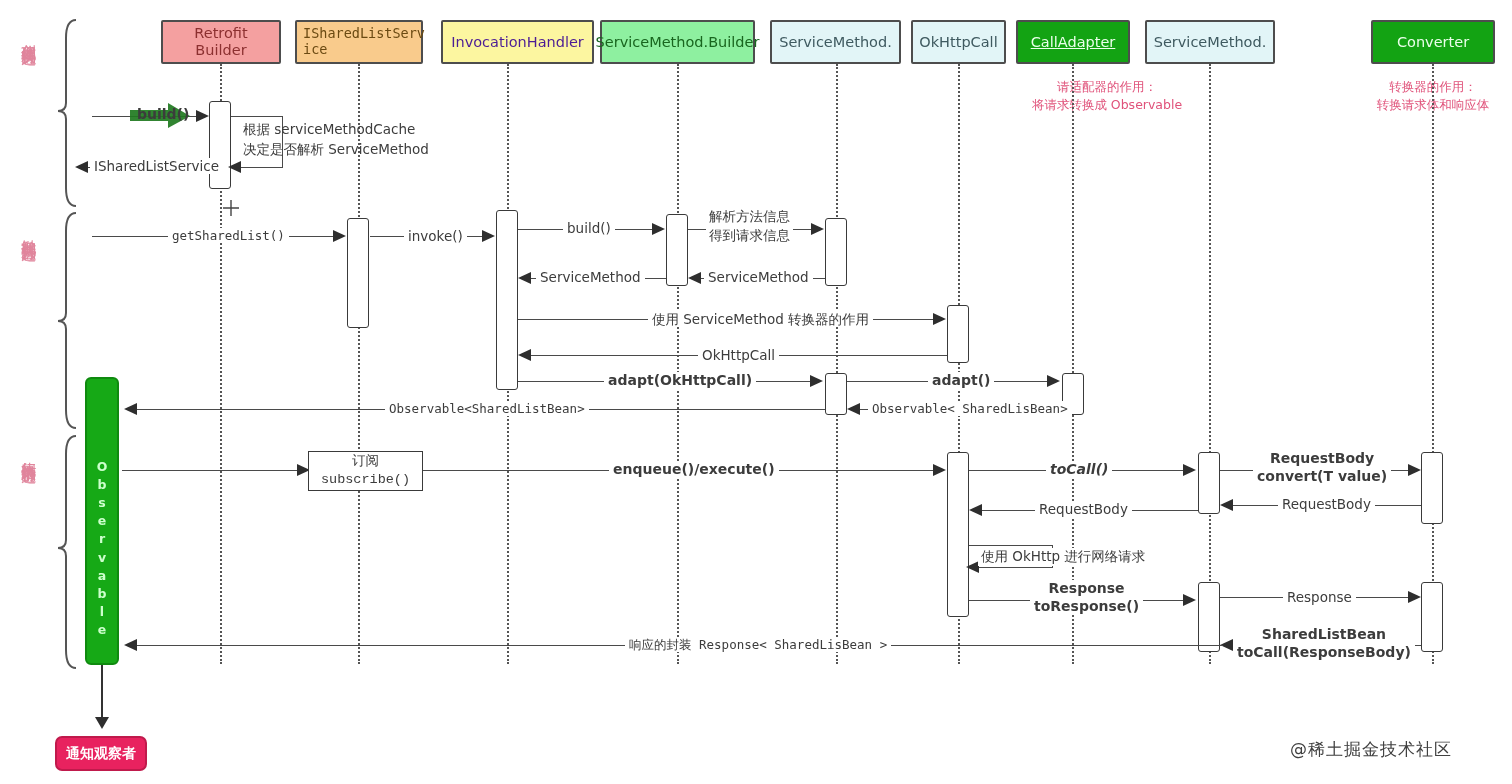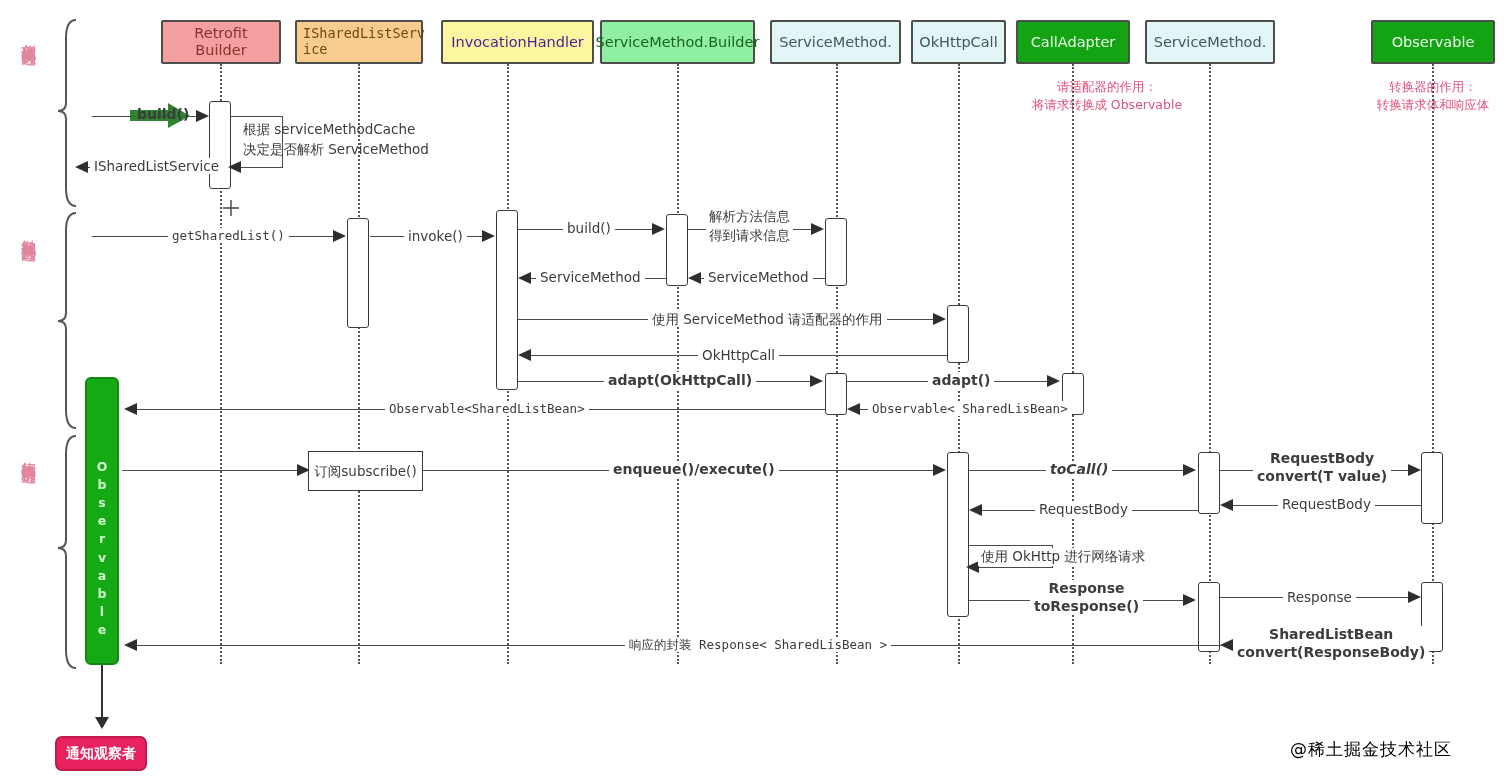--- a/index.html
+++ b/index.html
@@ -65,22 +65,22 @@
     padding:0 4px;line-height:1.2;text-align:center;
   }
   .msglabel.mono{font-family:"DejaVu Sans Mono","Liberation Mono",monospace;font-size:12.5px;}
   .msglabel.bold{font-weight:bold;font-size:14px;}
   .msglabel.two{line-height:1.25;}
 
   
   .notebox{
     position:absolute;box-sizing:border-box;
     border:1.8px solid #3a3a3a;background:#ffffff;
-    display:flex;flex-direction:row;align-items:center;justify-content:center;
-    font-size:13.5px;line-height:1.35;color:#3c3c3c;
+    display:flex;flex-direction:column;align-items:center;justify-content:center;
+    font-size:13.5px;line-height:1.35;color:#3c3c3c;font-family:Liberation Mono, monospace;
   }
 
   
   .redtext{
     position:absolute;color:#e0527a;font-size:12.5px;line-height:1.45;
     text-align:center;white-space:nowrap;
   }
 
   
   .phaselabel{
@@ -91,21 +91,21 @@
 
   
   .endbox{
     position:absolute;box-sizing:border-box;
     background:#e8225f;border:2px solid #c01a4c;border-radius:7px;
     color:#ffffff;font-size:14px;font-weight:bold;
     display:flex;align-items:center;justify-content:center;
   }
   .green-arrow{position:absolute;}
   .watermark{
-    position:absolute;color:#000000;font-size:17px;letter-spacing:1px;
+    position:absolute;color:#404040;font-size:17px;letter-spacing:1px;
     white-space:nowrap;
   }
 </style>
 </head>
 <body>
 
 <div id="canvas">
 
   <svg class="abs" style="left:50px;top:8px;" width="40" height="670">
 
@@ -138,30 +138,30 @@
   </div>
 
   <div class="participant" style="left:770px;top:20px;width:131px;height:44px;background:#e2f5f7;color:#3f5a60;">
     <span>ServiceMethod.</span>
   </div>
 
   <div class="participant" style="left:911px;top:20px;width:95px;height:44px;background:#e2f5f7;color:#3f5a60;">
     <span>OkHttpCall</span>
   </div>
 
-  <div class="participant" style="left:1016px;top:20px;width:114px;height:44px;background:#13a313;color:#eaffea;">
+  <div class="participant" style="left:1016px;top:20px;width:114px;height:44px;background:#13a313;color:#eaffea;text-decoration:underline;">
     <span>CallAdapter</span>
   </div>
 
   <div class="participant" style="left:1145px;top:20px;width:130px;height:44px;background:#e2f5f7;color:#3f5a60;">
     <span>ServiceMethod.</span>
   </div>
 
   <div class="participant" style="left:1371px;top:20px;width:124px;height:44px;background:#13a313;color:#eaffea;">
-    <span>Observable</span>
+    <span>Converter</span>
   </div>
 
   <div class="redtext" style="left:1024px;top:78px;width:166px;">
     <div>请适配器的作用：</div>
     <div>将请求转换成 Observable</div>
   </div>
   <div class="redtext" style="left:1350px;top:78px;width:166px;">
     <div>转换器的作用：</div>
     <div>转换请求体和响应体</div>
   </div>
@@ -249,21 +249,21 @@
   <div class="msgline" style="left:691px;top:278px;width:134px;"></div>
   <div class="arrowL" style="left:688px;top:272px;"></div>
   <div class="msglabel" style="left:704px;top:269px;">ServiceMethod</div>
 
   <div class="msgline" style="left:521px;top:278px;width:145px;"></div>
   <div class="arrowL" style="left:518px;top:272px;"></div>
   <div class="msglabel" style="left:536px;top:269px;">ServiceMethod</div>
 
   <div class="msgline" style="left:518px;top:319px;width:416px;"></div>
   <div class="arrowR" style="left:933px;top:313px;"></div>
-  <div class="msglabel" style="left:648px;top:311px;">使用 ServiceMethod 请适配器的作用</div>
+  <div class="msglabel" style="left:648px;top:311px;">使用 ServiceMethod 转换器的作用</div>
 
   <div class="msgline" style="left:521px;top:355px;width:426px;"></div>
   <div class="arrowL" style="left:518px;top:349px;"></div>
   <div class="msglabel" style="left:698px;top:347px;">OkHttpCall</div>
 
   <div class="msgline" style="left:518px;top:381px;width:293px;"></div>
   <div class="arrowR" style="left:810px;top:375px;"></div>
   <div class="msglabel bold" style="left:604px;top:372px;">adapt(OkHttpCall)</div>
 
   <div class="msgline" style="left:847px;top:381px;width:201px;"></div>
@@ -322,21 +322,21 @@
   </div>
 
   <div class="msgline" style="left:1220px;top:597px;width:189px;"></div>
   <div class="arrowR" style="left:1408px;top:591px;"></div>
   <div class="msglabel" style="left:1283px;top:589px;">Response</div>
 
   <div class="msgline" style="left:1223px;top:645px;width:198px;"></div>
   <div class="arrowL" style="left:1220px;top:639px;"></div>
   <div class="msglabel bold two" style="left:1233px;top:626px;">
     <div>SharedListBean</div>
-    <div>convert(ResponseBody)</div>
+    <div>toCall(ResponseBody)</div>
   </div>
 
   <div class="msgline" style="left:133px;top:645px;width:1090px;"></div>
   <div class="arrowL" style="left:124px;top:639px;"></div>
   <div class="msglabel mono" style="left:625px;top:637px;">响应的封装 Response&lt;  SharedLisBean   &gt;</div>
 
   <div class="vline" style="left:101px;top:665px;height:62px;border-left:2px solid #333;"></div>
   <div class="arrowD" style="left:95px;top:717px;"></div>
   <div class="endbox" style="left:55px;top:736px;width:92px;height:35px;">
     <span>通知观察者</span>

